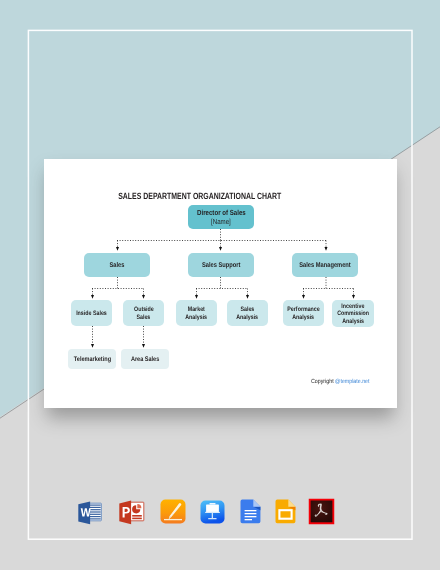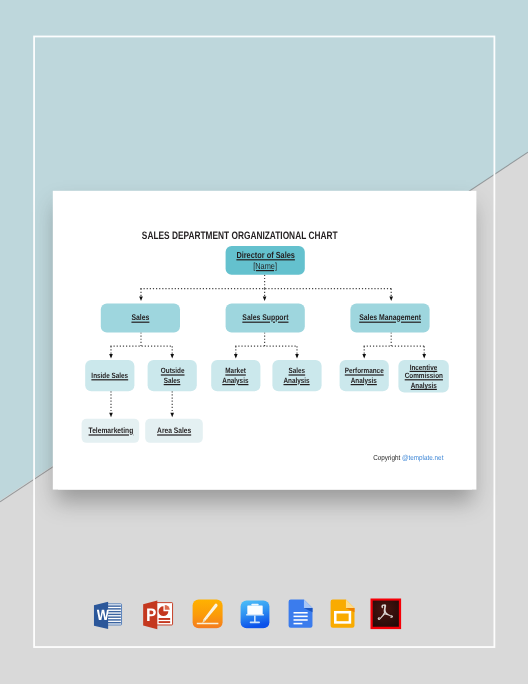--- a/index.html
+++ b/index.html
@@ -14,21 +14,21 @@
      box-shadow:0 9px 17px 1px rgba(60,60,60,0.40);}
   .card{position:absolute;left:44px;top:159px;width:353px;height:249px;background:#fff;}
 
   
   .title{position:absolute;left:0;top:176px;width:400px;text-align:center;
      font-size:9px;font-weight:bold;letter-spacing:0px;color:#231f20;margin-top:15px;}
   .title span{display:inline-block;transform:scaleX(0.771);transform-origin:center;}
 
   .box{position:absolute;box-sizing:border-box;display:flex;flex-direction:column;
      align-items:center;justify-content:center;text-align:center;color:#231f20;
-     font-weight:bold;text-decoration:underline;}
+     font-weight:bold;}
   .box > span{display:block;transform:scaleX(0.83);}
   .lv1{background:#64c1ce;border-radius:5px;}
   .lv2{background:#9ed6de;border-radius:5px;}
   .lv3{background:#cbe8ec;border-radius:5px;padding-top:1.5px;}
   .lv4{background:#e4f0f2;border-radius:4px;}
   .reg{font-weight:normal;}
 
   .copyright{position:absolute;font-size:6px;color:#222;white-space:nowrap;
      transform:scaleX(0.88);transform-origin:left top;}
   .copyright .lnk{color:#3d86d6;}

